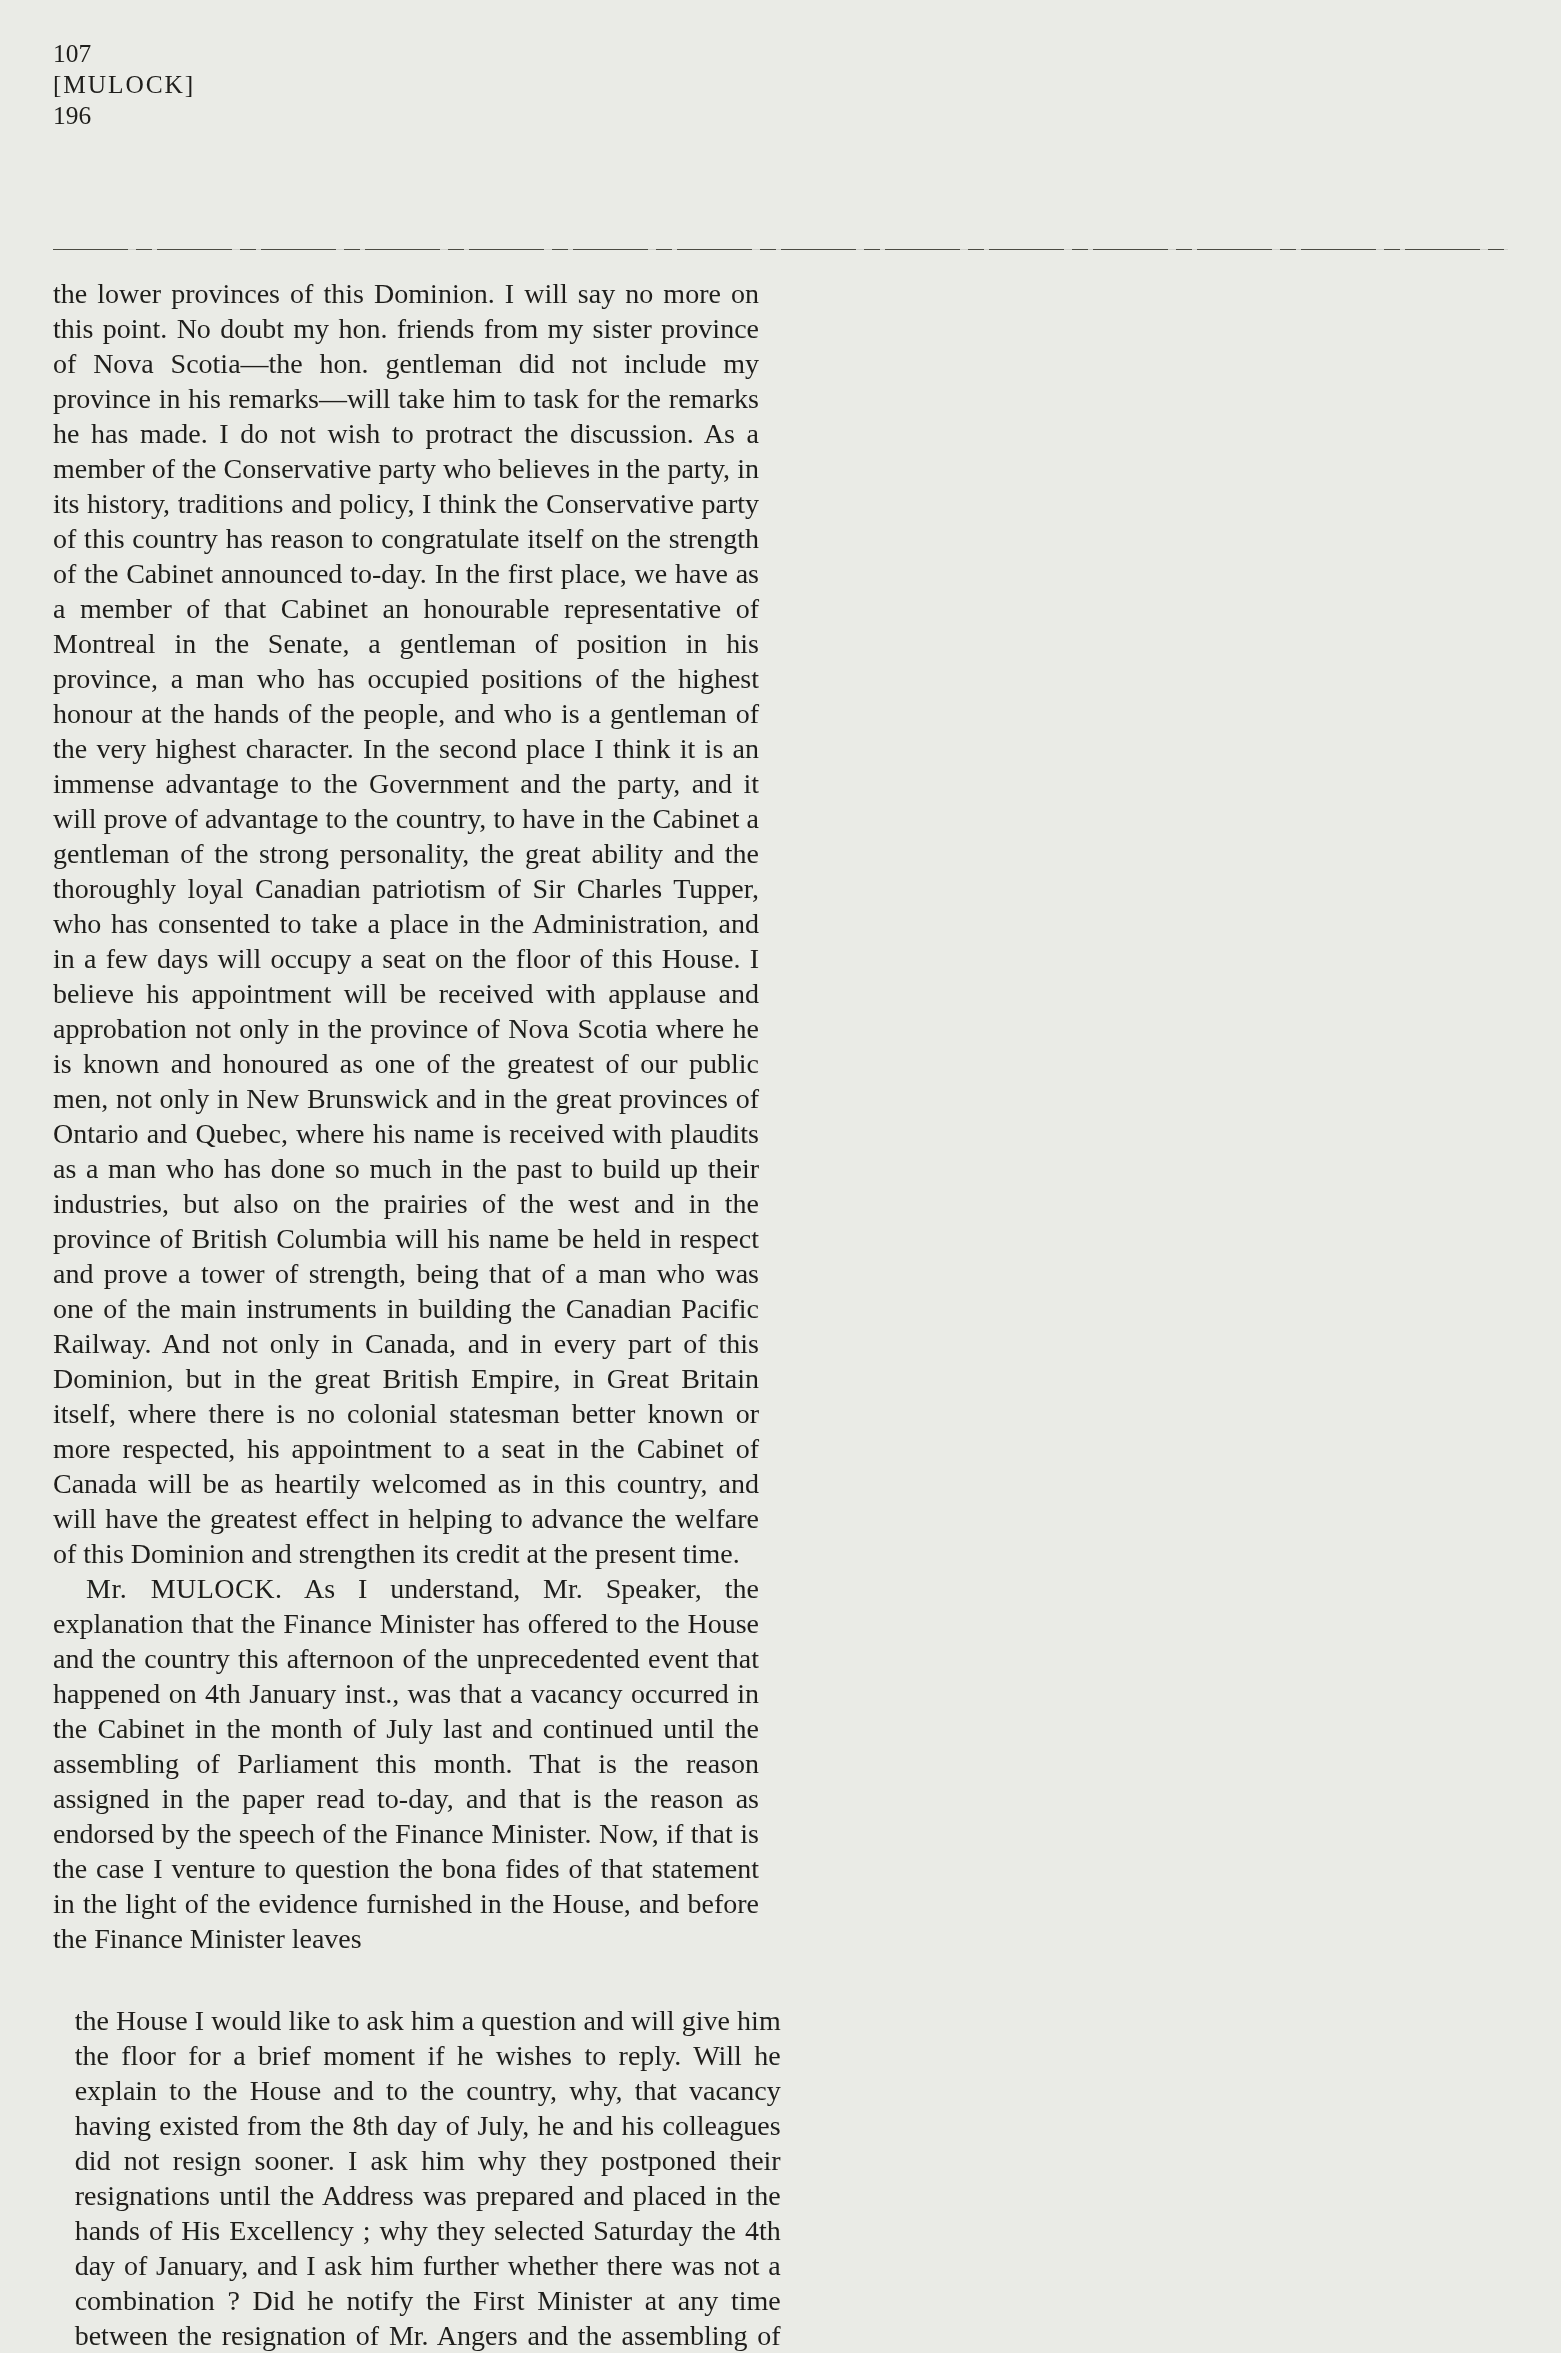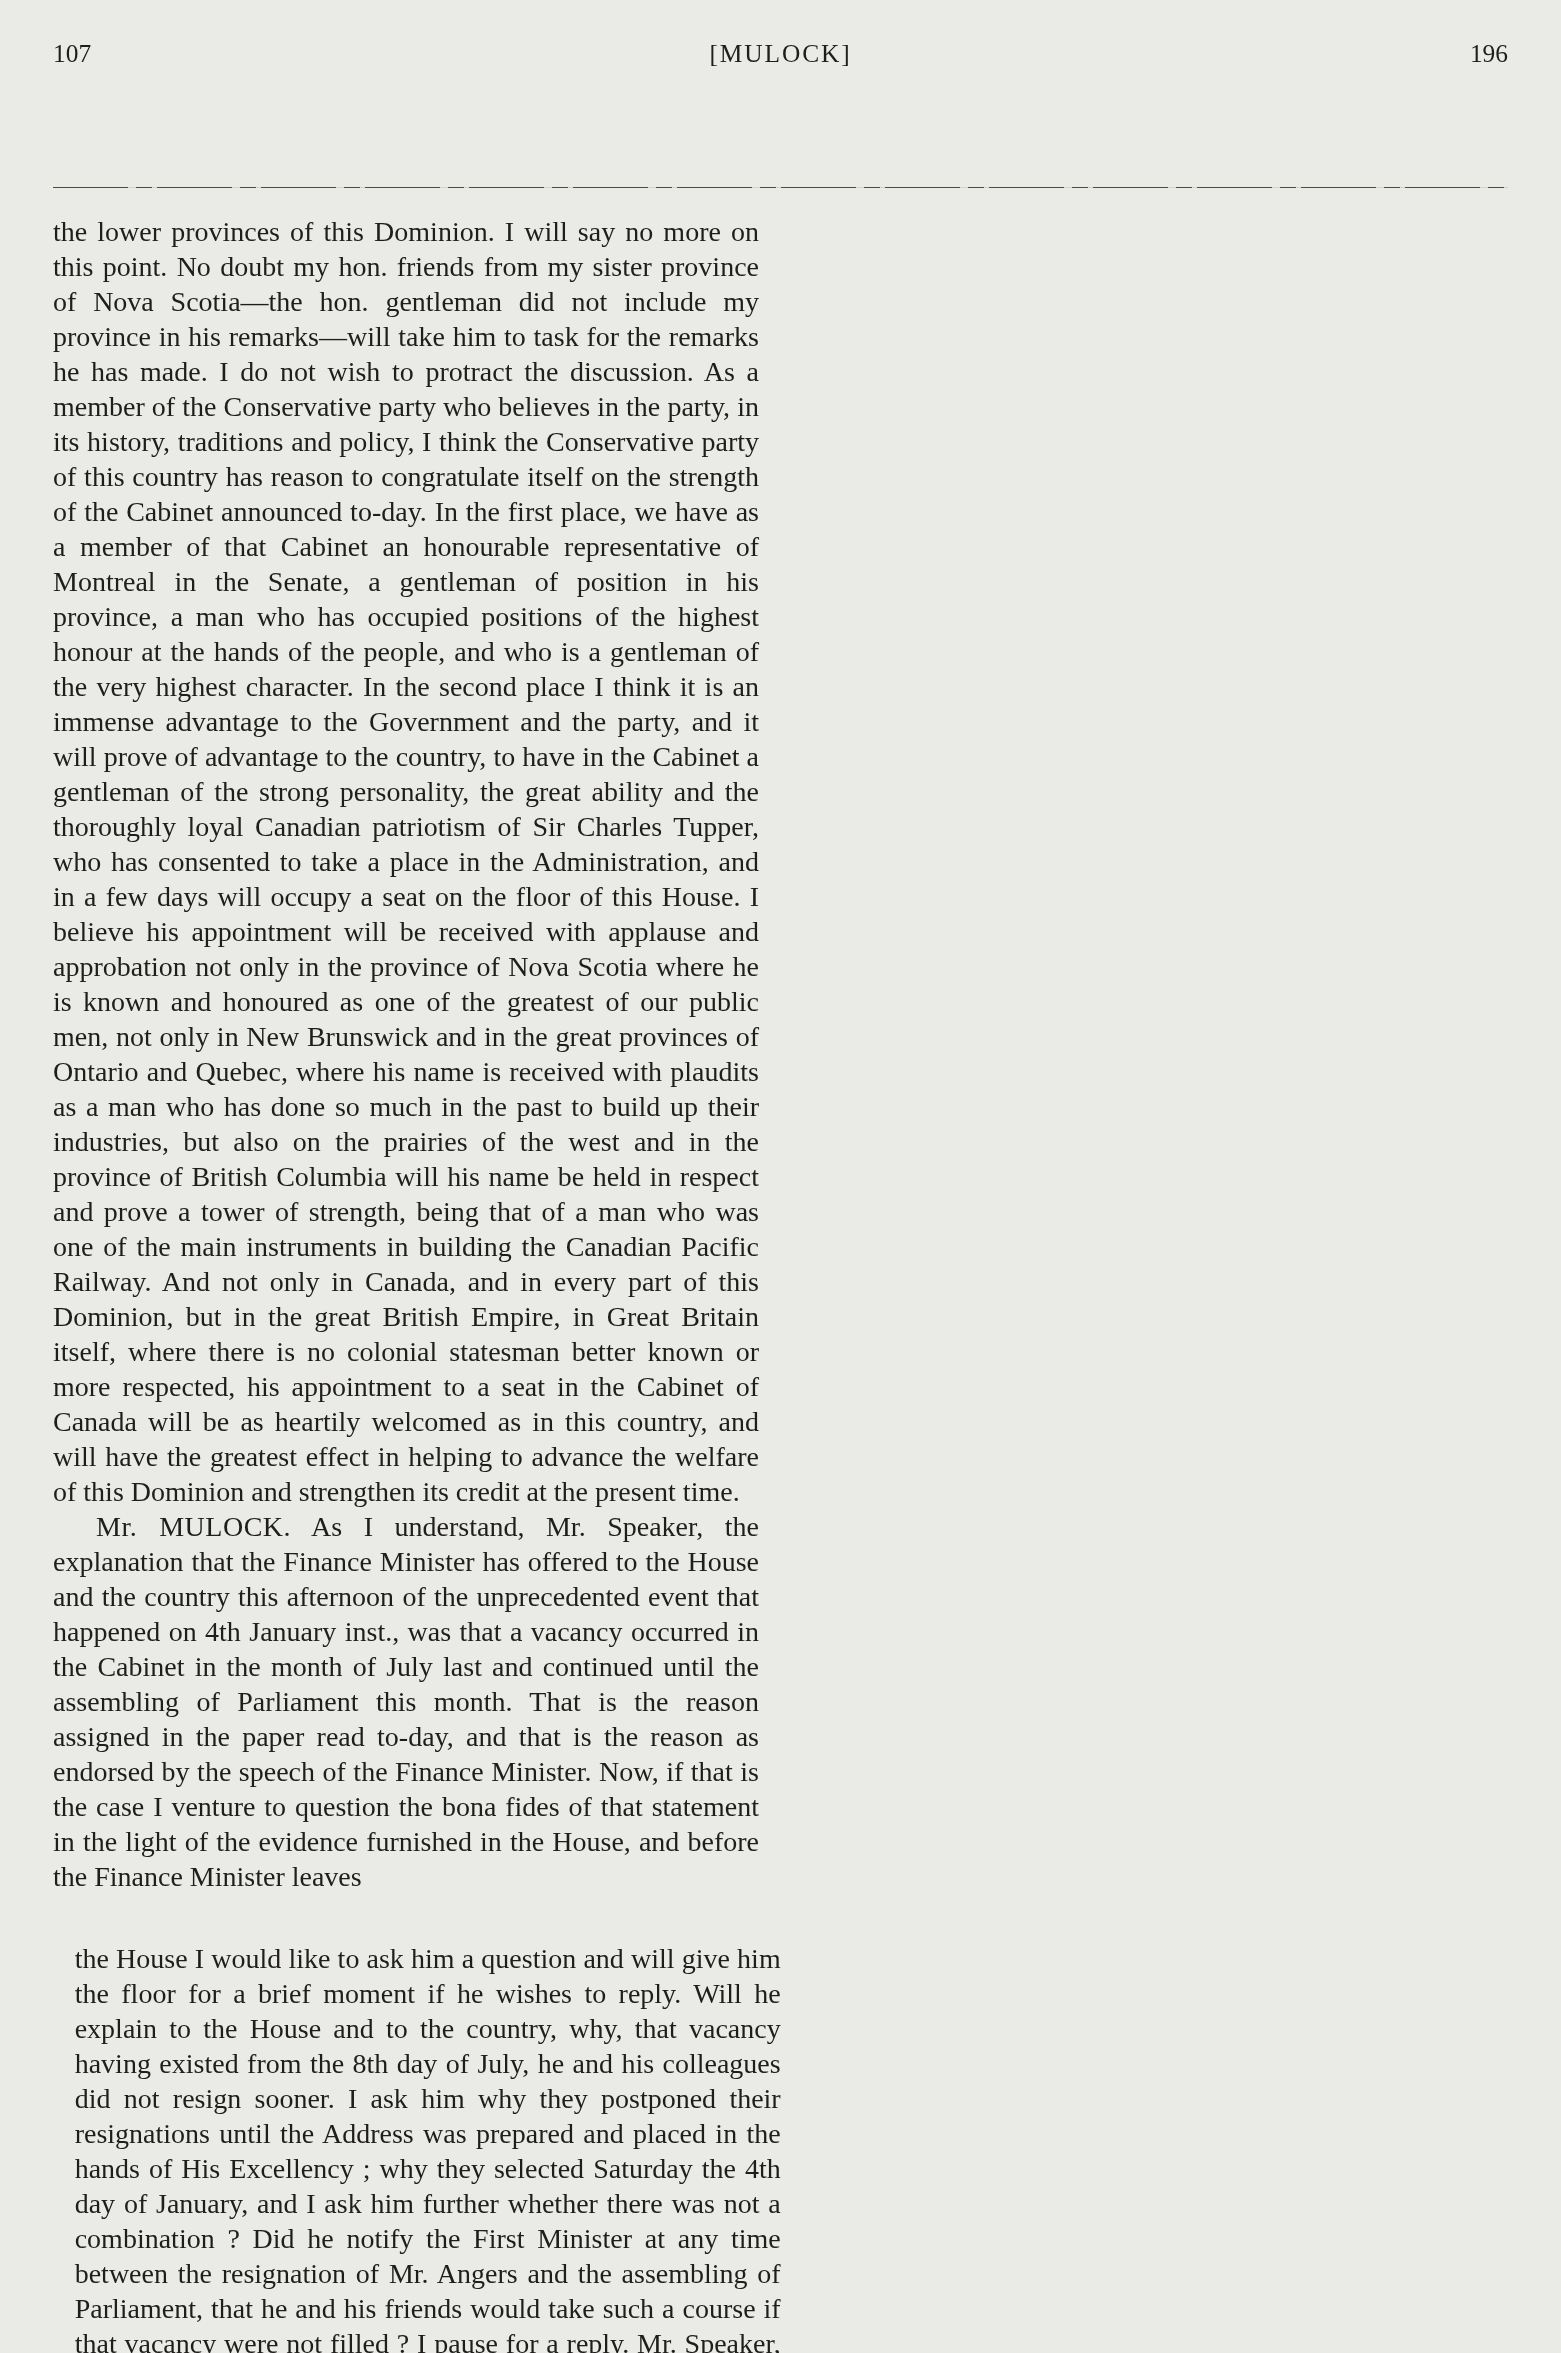--- a/index.html
+++ b/index.html
@@ -20,20 +20,21 @@
     width: 100%;
     height: 100%;
     padding: 38px 53px 0 53px;
   }
   .page-header {
     display: flex;
     justify-content: space-between;
     align-items: baseline;
     font-size: 25.4px;
     line-height: 31px;
+    flex-direction: column;
   }
   .page-header .running-title {
     letter-spacing: 1.9px;
   }
   .header-rule {
     margin-top: 118px;
     height: 1.4px;
     background: repeating-linear-gradient(90deg,
       #4a4a42 0px, #4a4a42 75px,
       rgba(74,74,66,0.15) 75px, rgba(74,74,66,0.15) 83px,
@@ -63,21 +64,20 @@
   .column p.speech {
     text-indent: 33px;
   }
   .column-divider {
     width: 1.4px;
     flex: 0 0 auto;
     background: #4a4a42;
   }
   .speaker-name {
     letter-spacing: 0.5px;
-    margin-left: 10px;
   }
   .page-footer {
     margin-top: 13px;
     padding-left: 80px;
     font-size: 26px;
     font-weight: 700;
     letter-spacing: 0.5px;
   }
 </style>
 </head>

